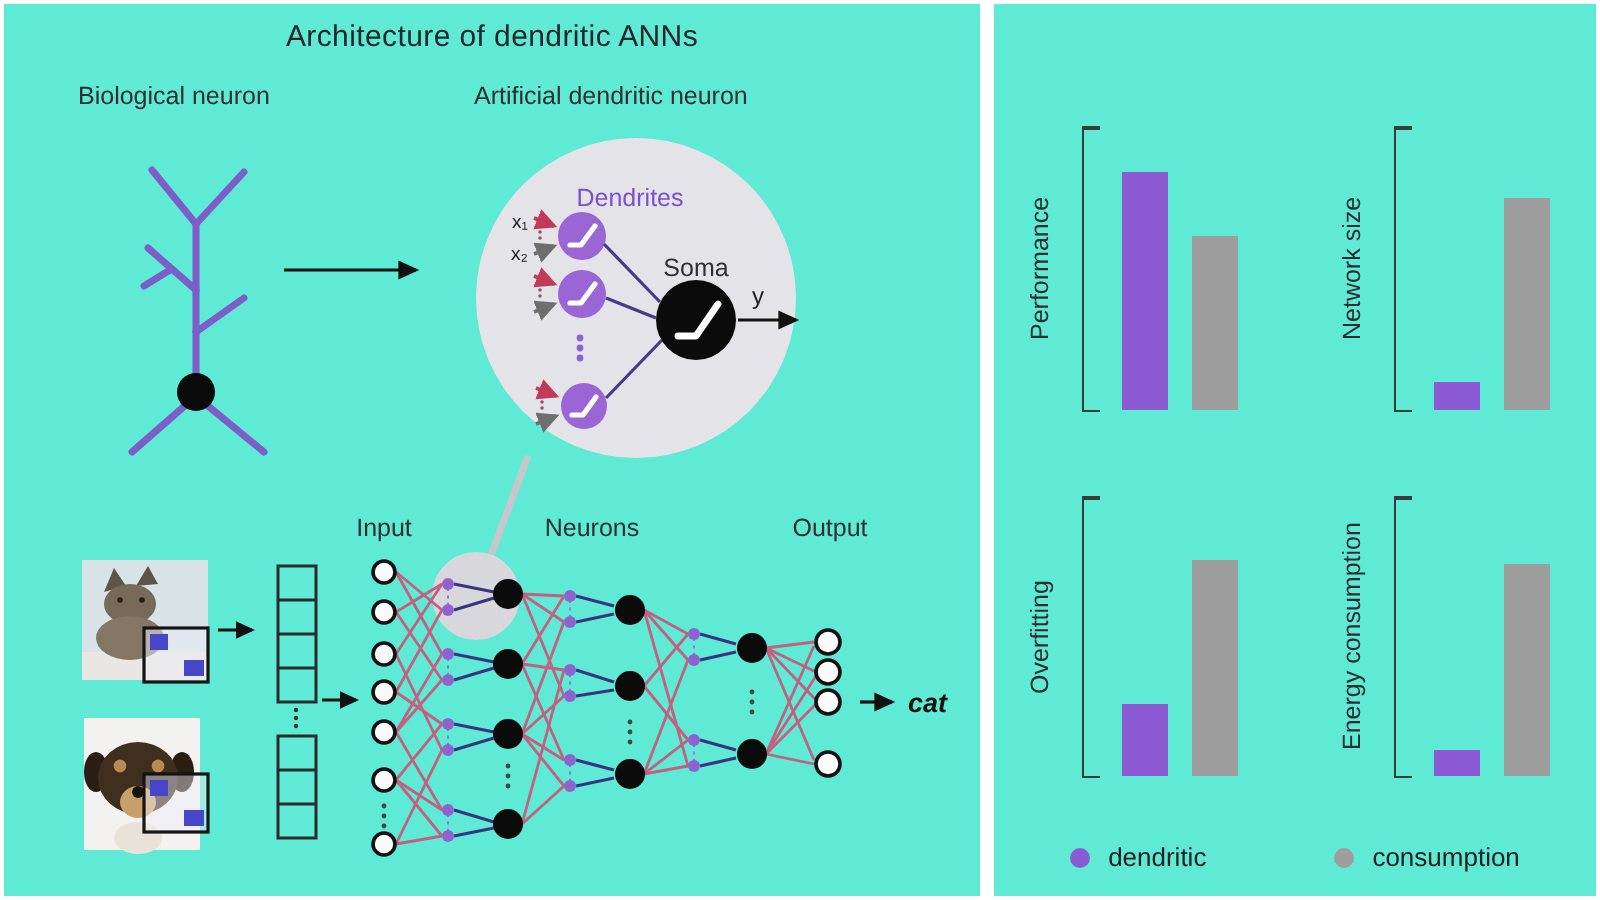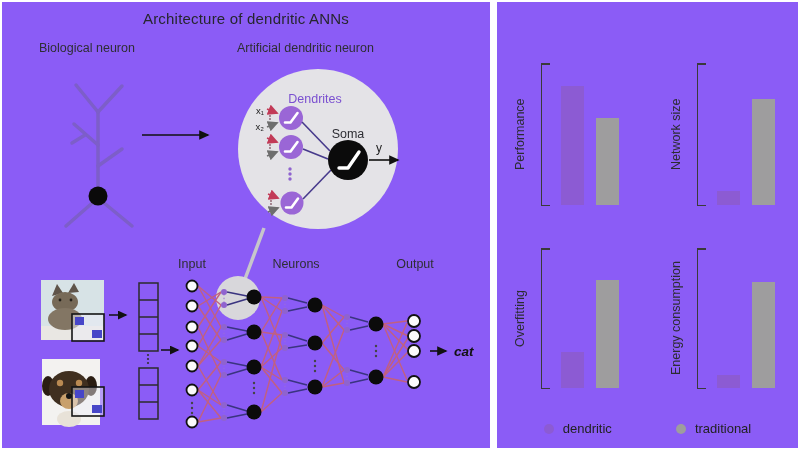--- a/index.html
+++ b/index.html
@@ -1,17 +1,17 @@
 <!DOCTYPE html>
 <html><head>
 <meta charset="utf-8">
 <style>
   html,body{margin:0;padding:0;background:#ffffff;width:800px;height:450px;overflow:hidden;
     font-family:"Liberation Sans", sans-serif;}
-  .panel{position:absolute;top:2px;height:446px;background:#8b5cf6;}
+  .panel{position:absolute;top:2px;height:446px;background:#5eead4;}
   .panel-left{left:2px;width:488px;}
   .panel-right{left:497px;width:301px;}
   .panel-title{position:absolute;top:8px;left:0;right:0;text-align:center;
     font-size:15px;color:#26262e;letter-spacing:.2px;}
   svg{position:absolute;top:0;left:0;}
   .sec-label{font-size:12.5px;fill:#2e2e34;}
   .net-label{font-size:12.5px;fill:#2e2e34;}
   .purple-label{font-size:12.5px;fill:#7a4fd0;}
   .sub-label{font-size:9.5px;fill:#1c1c1c;}
   .y-label{font-size:12px;fill:#1c1c1c;}
@@ -376,16 +376,16 @@
       </div>
   </div>
 
   <div class="legend">
     <span class="item">
       <span class="dot" style="background: rgb(140, 91, 211);"></span>
       <span>dendritic</span>
     </span>
     <span class="item">
       <span class="dot" style="background: rgb(158, 157, 158);"></span>
-      <span>traditional</span>
+      <span>consumption</span>
     </span>
   </div>
 </div>
 
 </body></html>

